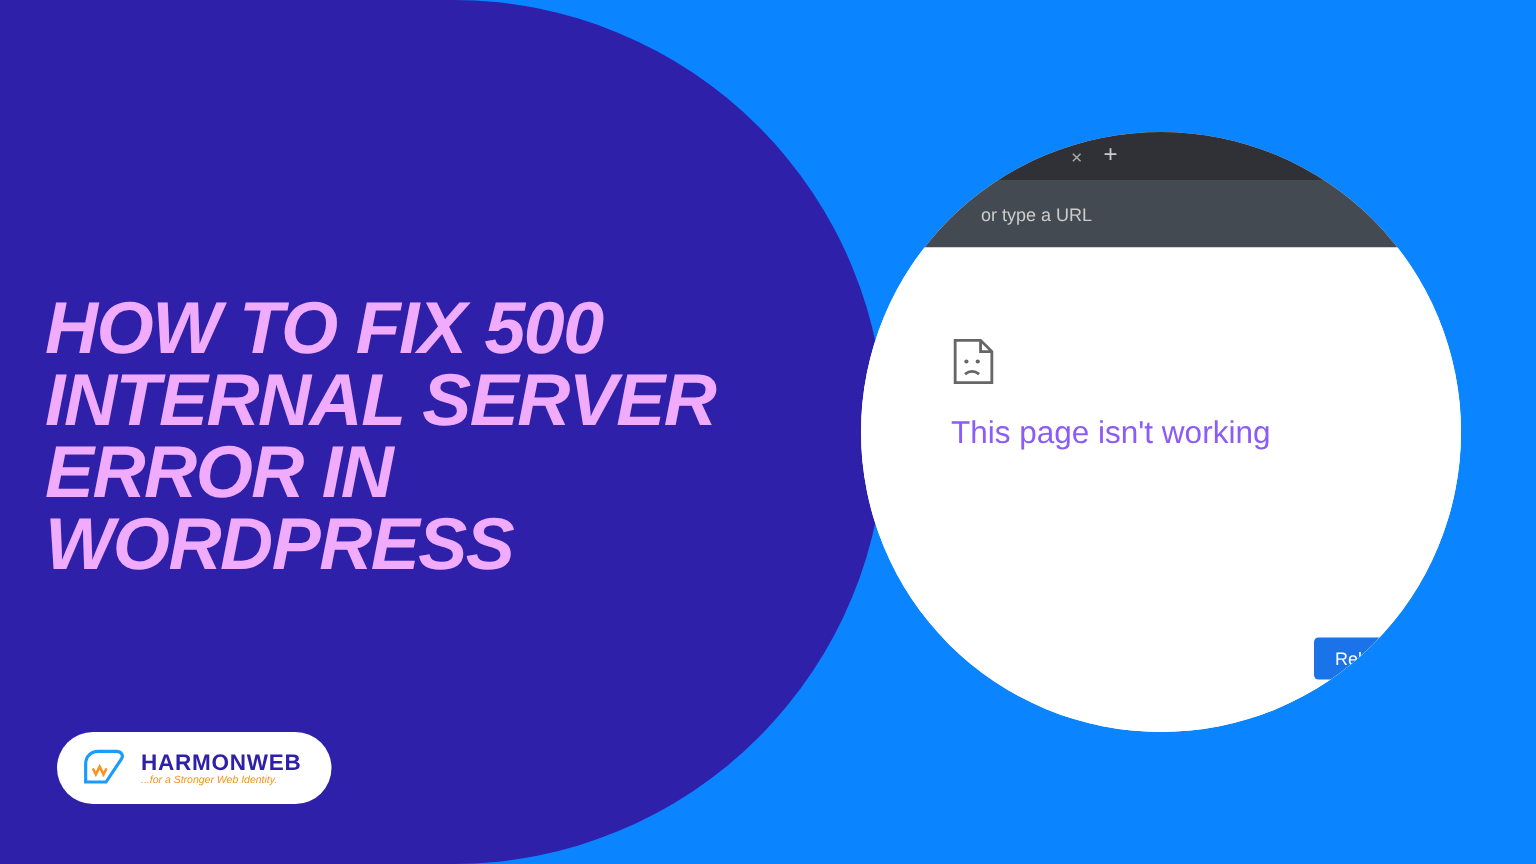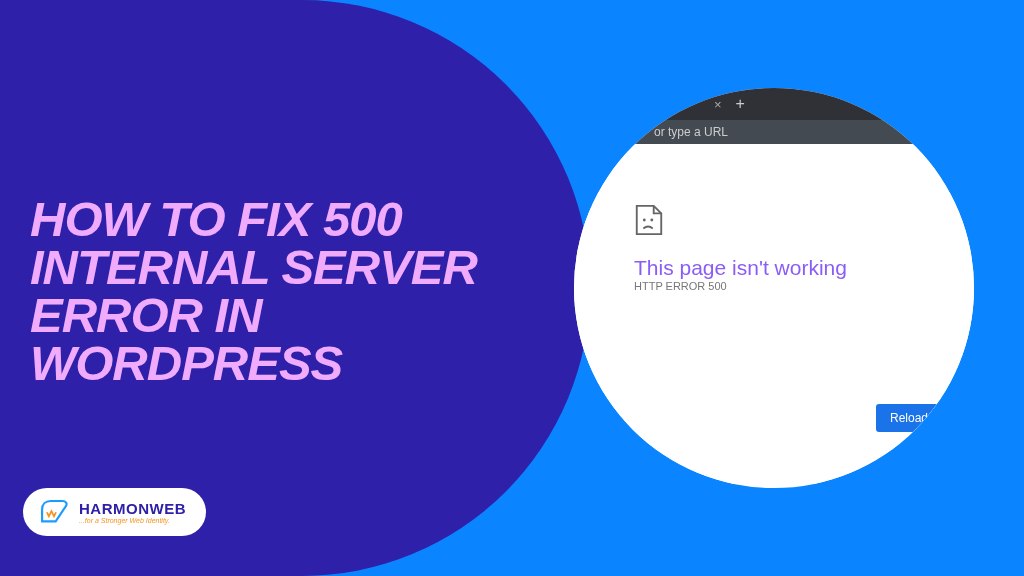--- a/index.html
+++ b/index.html
@@ -28,21 +28,21 @@
   color: #f0abfc;
   font-weight: 900;
   font-size: 49px;
   line-height: 0.98;
   font-style: italic;
   letter-spacing: -1px;
   font-family: 'Arial Black', Arial, sans-serif;
 }
 .brand-badge {
   position: absolute;
-  left: 23px;
+  left: 38px;
   bottom: 40px;
   background: #fff;
   border-radius: 30px;
   padding: 10px 20px 10px 14px;
   display: flex;
   align-items: center;
   gap: 8px;
   height: 48px;
 }
 .brand-logo {
@@ -94,21 +94,21 @@
   color: #aaa;
   font-size: 13px;
 }
 .tab-plus {
   color: #ccc;
   font-size: 16px;
   font-weight: 300;
 }
 .url-bar {
   background: #444a52;
-  height: 24px;
+  height: 45px;
   display: flex;
   align-items: center;
   padding-left: 80px;
   color: #ccc;
   font-size: 12px;
 }
 .error-area {
   background: #fff;
   padding: 60px 40px 20px 60px;
   height: 340px;
@@ -180,17 +180,16 @@
       <div class="error-icon">
         <svg viewBox="0 0 30 34">
           <path d="M 2 2 L 20 2 L 28 10 L 28 32 L 2 32 Z" fill="none" stroke="#666" stroke-width="2"></path>
           <path d="M 20 2 L 20 10 L 28 10" fill="none" stroke="#666" stroke-width="2"></path>
           <circle cx="10" cy="17" r="1.5" fill="#666"></circle>
           <circle cx="18" cy="17" r="1.5" fill="#666"></circle>
           <path d="M 9 26 Q 14 22 19 26" fill="none" stroke="#666" stroke-width="2"></path>
         </svg>
       </div>
       <div class="error-title">This page isn't working</div>
-      <div class="error-code">HTTP ERROR 500</div>
       <button class="reload-btn">Reload</button>
     </div>
   </div>
 </div>
 
 </body></html>

